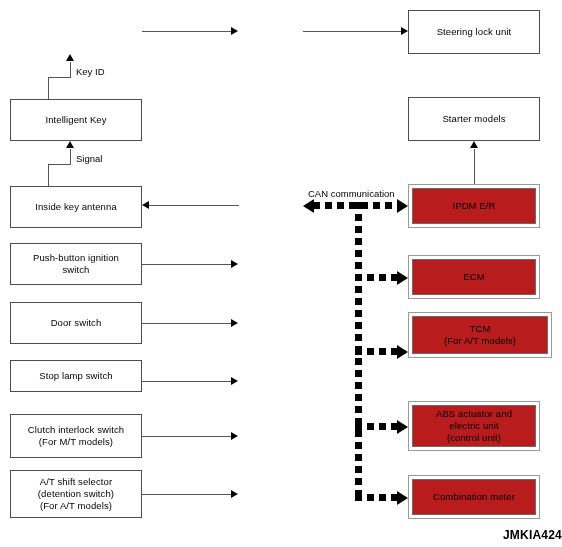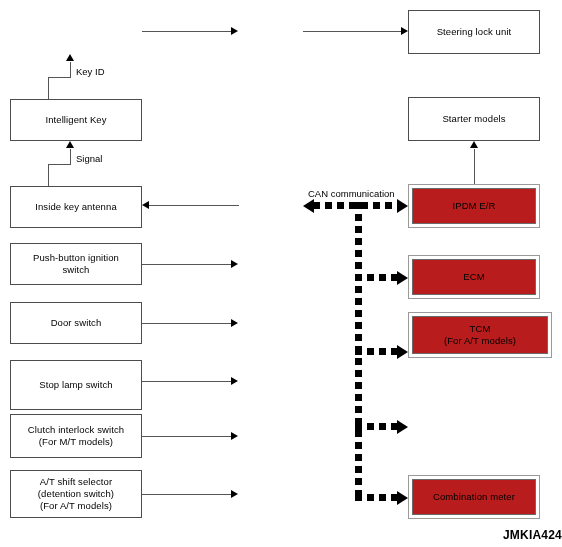--- a/index.html
+++ b/index.html
@@ -149,21 +149,21 @@
 
   <div class="box" style="left:10px; top:243px; width:132px; height:42px;">
     <span class="lbl">Push-button ignition
 switch</span>
   </div>
 
   <div class="box" style="left:10px; top:302px; width:132px; height:42px;text-align:center;">
     <span class="lbl">Door switch</span>
   </div>
 
-  <div class="box" style="left:10px; top:360px; width:132px; height:50px;">
+  <div class="box" style="left:10px; top:360px; width:132px; height:32px;">
     <span class="lbl">Stop lamp switch</span>
   </div>
 
   <div class="box" style="left:10px; top:414px; width:132px; height:44px;">
     <span class="lbl">Clutch interlock switch
 (For M/T models)</span>
   </div>
 
   <div class="box" style="left:10px; top:470px; width:132px; height:48px;">
     <span class="lbl">A/T shift selector
@@ -192,20 +192,27 @@
     </div>
   </div>
 
   <div class="box double" style="left:408px; top:312px; width:144px; height:46px;">
     <div class="inner">
       <span class="lbl">TCM
 (For A/T models)</span>
     </div>
   </div>
 
+  <div class="box double" style="left:408px; top:401px; width:132px; height:50px;">
+    <div class="inner">
+      <span class="lbl">ABS actuator and
+electric unit
+(control unit)</span>
+    </div>
+  </div>
 
   <div class="box double" style="left:408px; top:475px; width:132px; height:44px;">
     <div class="inner">
       <span class="lbl">Combination meter</span>
     </div>
   </div>
 
   <div class="hline" style="left:142px; top:31px; width:89px;"></div>
   <div class="arrow-r" style="left:231px; top:27px;"></div>
 

